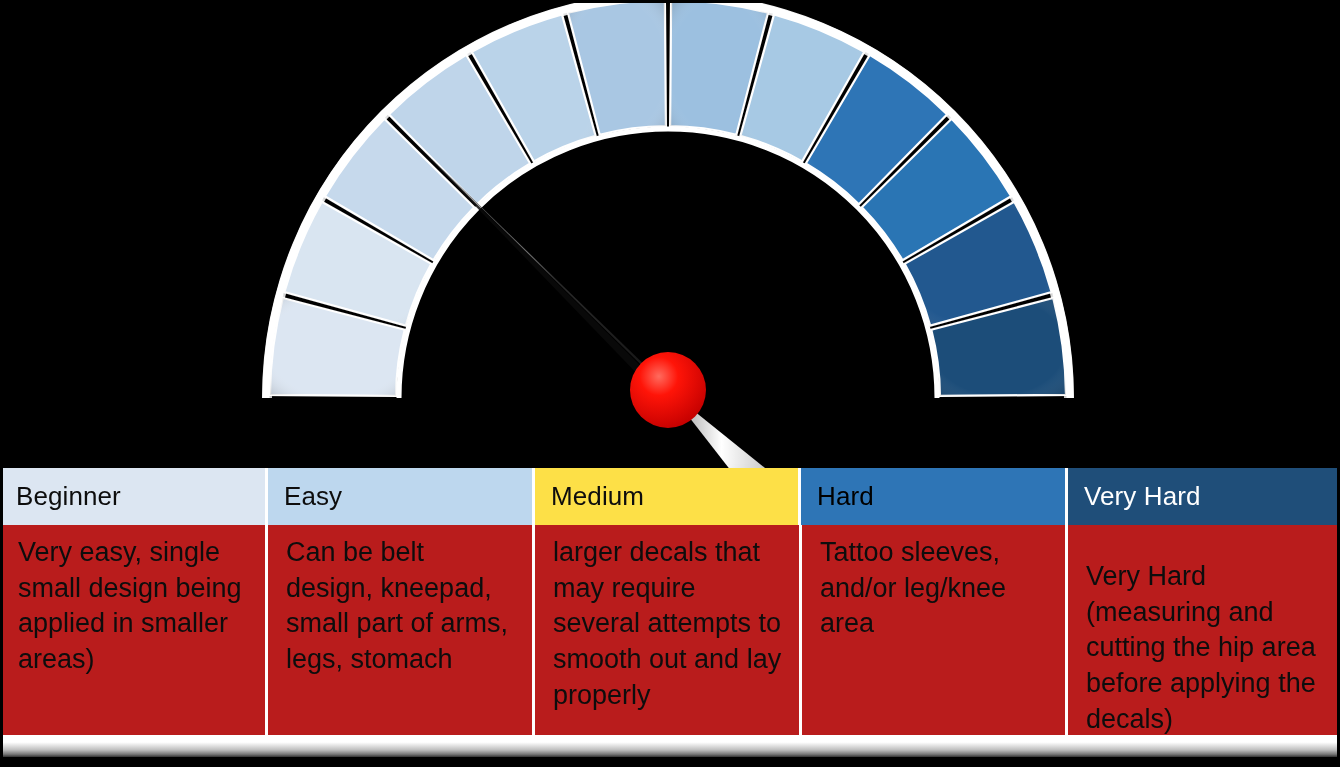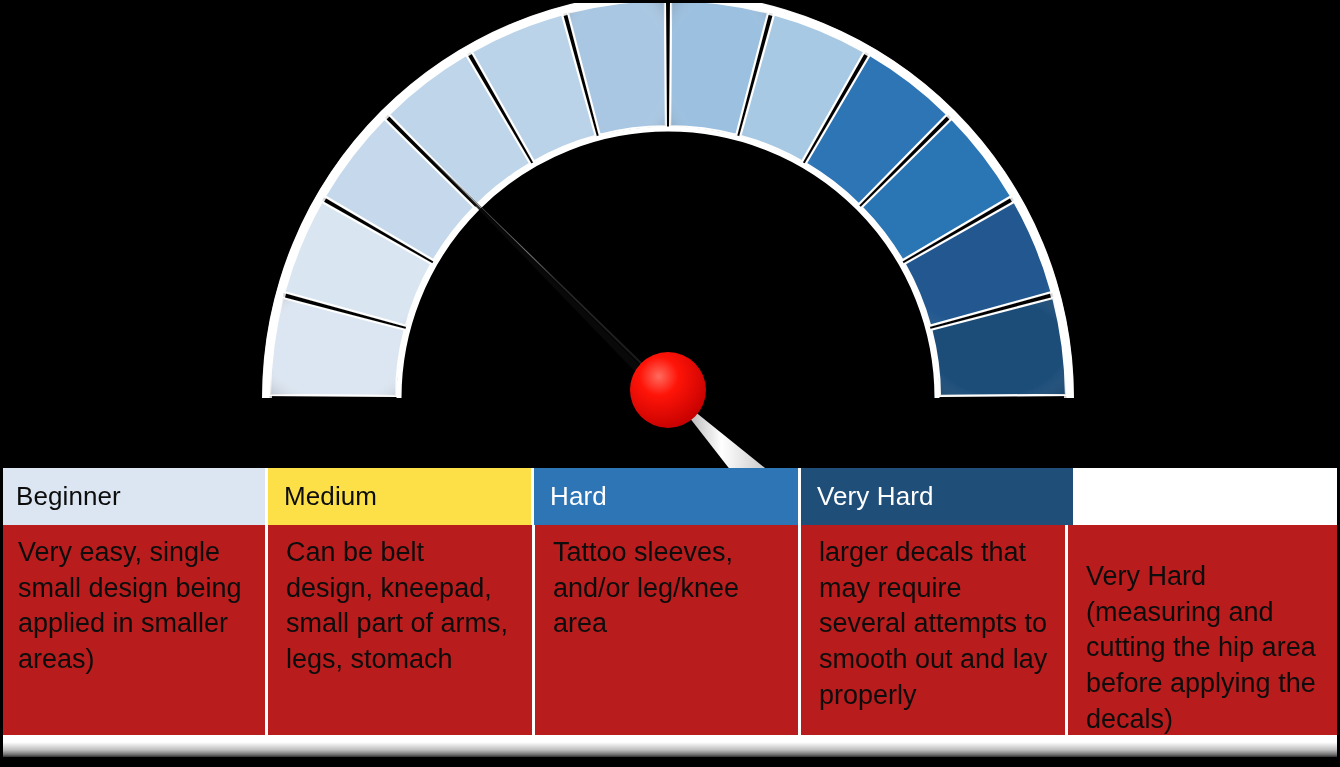--- a/index.html
+++ b/index.html
@@ -214,36 +214,39 @@
       </g>
     </svg>
   </div>
 
   <div id="legend-table">
 
     <div class="tbl-row head">
       <div class="cell c0" style="background: rgb(220, 230, 242); color: rgb(13, 13, 13);">
         <span>Beginner</span>
       </div>
+      <div class="cell c1" style="background: rgb(189, 215, 238); color: rgb(13, 13, 13);">
+        <span>Easy</span>
+      </div>
       <div class="cell c2" style="background: #fde047; color: rgb(13, 13, 13);">
         <span>Medium</span>
       </div>
-      <div class="cell c3" style="background: rgb(46, 117, 182); color: #ffffff;">
+      <div class="cell c3" style="background: rgb(46, 117, 182); color: #000000;">
         <span>Hard</span>
       </div>
       <div class="cell c4" style="background: rgb(31, 78, 121); color: rgb(255, 255, 255);">
         <span>Very Hard</span>
       </div>
     </div>
 
     <div class="tbl-row body">
       <div class="cell c0">Very easy, single small design being applied in smaller areas)</div>
       <div class="cell c1">Can be belt design, kneepad, small part of arms, legs, stomach</div>
+      <div class="cell c3">larger decals that may require several attempts to smooth out and lay properly</div>
       <div class="cell c2">Tattoo sleeves, and/or leg/knee area</div>
-      <div class="cell c3">larger decals that may require several attempts to smooth out and lay properly</div>
       <div class="cell c4">Very Hard (measuring and cutting the hip area before applying the decals)</div>
     </div>
   </div>
 
   <div id="table-edge"></div>
   <div id="bottom-black"></div>
   <div id="frame-top"></div>
   <div id="frame-left"></div>
   <div id="frame-right"></div>
 </div>

